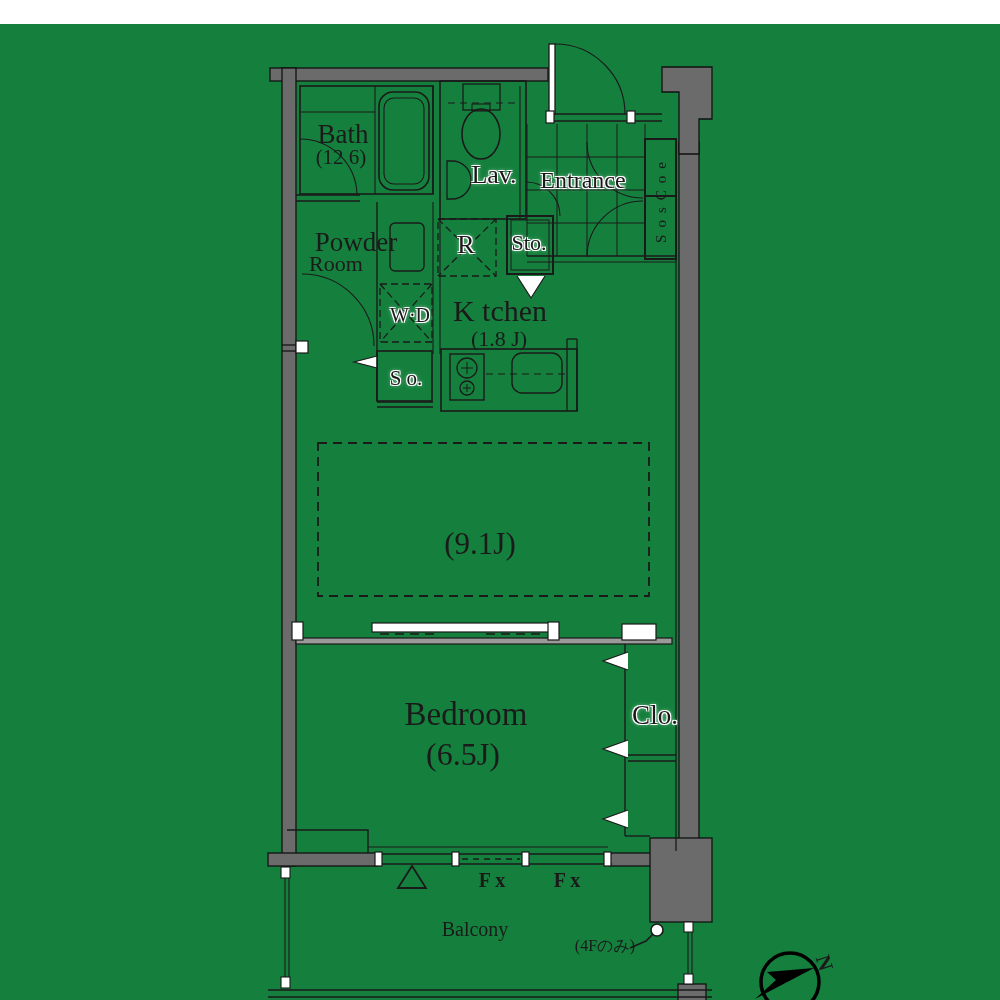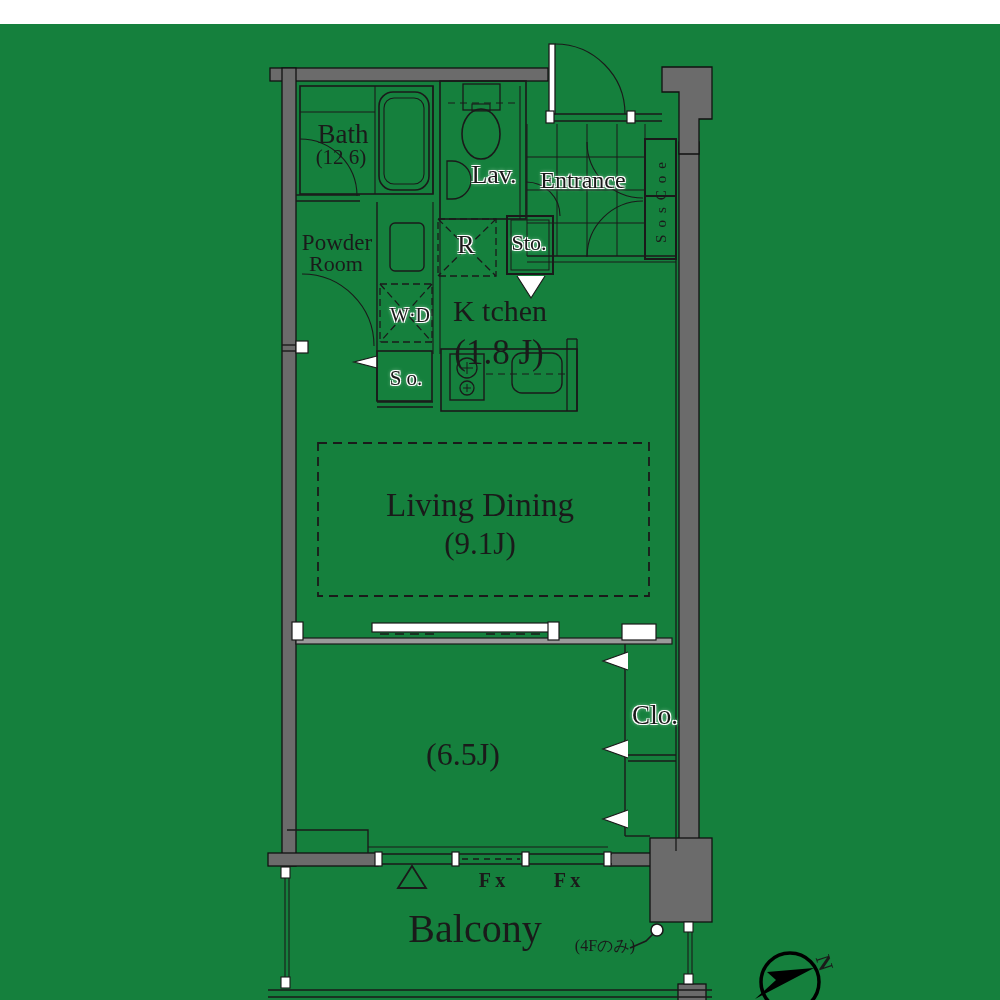--- a/index.html
+++ b/index.html
@@ -194,44 +194,44 @@
 
 <div class="lbl" style="left:343px;top:110px;font-size:27px;">Bath</div>
 <div class="lbl" style="left:341px;top:133px;font-size:21px;">(12 6)</div>
 
 <div class="lbl halo" style="left:494px;top:151px;font-size:26px;">Lav.</div>
 
 <div class="lbl halo" style="left:583px;top:156px;font-size:24px;">Entrance</div>
 
 <div class="lbl vert" style="left:661px;top:175px;font-size:15px;">SosCoe</div>
 
-<div class="lbl" style="left:337px;top:218px;font-size:23px;">Powder</div>
+<div class="lbl" style="left:356px;top:218px;font-size:27px;">Powder</div>
 <div class="lbl" style="left:336px;top:240px;font-size:22px;">Room</div>
 
 <div class="lbl halo" style="left:410px;top:291px;font-size:20px;">W·D</div>
 
 <div class="lbl halo" style="left:466px;top:221px;font-size:26px;">R</div>
 
 <div class="lbl halo" style="left:529px;top:219px;font-size:22px;">Sto.</div>
 
 <div class="lbl" style="left:500px;top:287px;font-size:30px;text-align:right;">K tchen</div>
-<div class="lbl" style="left:499px;top:328px;font-size:35px;">(1.8 J)</div>
+<div class="lbl" style="left:499px;top:315px;font-size:22px;">(1.8 J)</div>
 
 <div class="lbl halo" style="left:406px;top:354px;font-size:21px;">S o.</div>
 
-<div class="lbl" style="left:480px;top:481px;font-size:33px;">Living Dining</div>
 <div class="lbl" style="left:480px;top:519px;font-size:31px;">(9.1J)</div>
 
 
+<div class="lbl" style="left:466px;top:690px;font-size:33px;">Bedroom</div>
 <div class="lbl" style="left:463px;top:730px;font-size:32px;">(6.5J)</div>
 
 <div class="lbl halo" style="left:655px;top:691px;font-size:27px;">Clo.</div>
 
 <div class="lbl bold" style="left:492px;top:856px;font-size:20px;">F x</div>
 <div class="lbl bold" style="left:567px;top:856px;font-size:20px;">F x</div>
 
-<div class="lbl" style="left:475px;top:905px;font-size:40px;">Balcony</div>
+<div class="lbl" style="left:475px;top:905px;font-size:20px;">Balcony</div>
 
 <div class="lbl" style="left:605px;top:922px;font-size:16px;">(4Fのみ)</div>
 
 <div class="lbl north" style="left:824px;top:939px;font-size:21px;">N</div>
 
 </div>
 
 </body></html>

